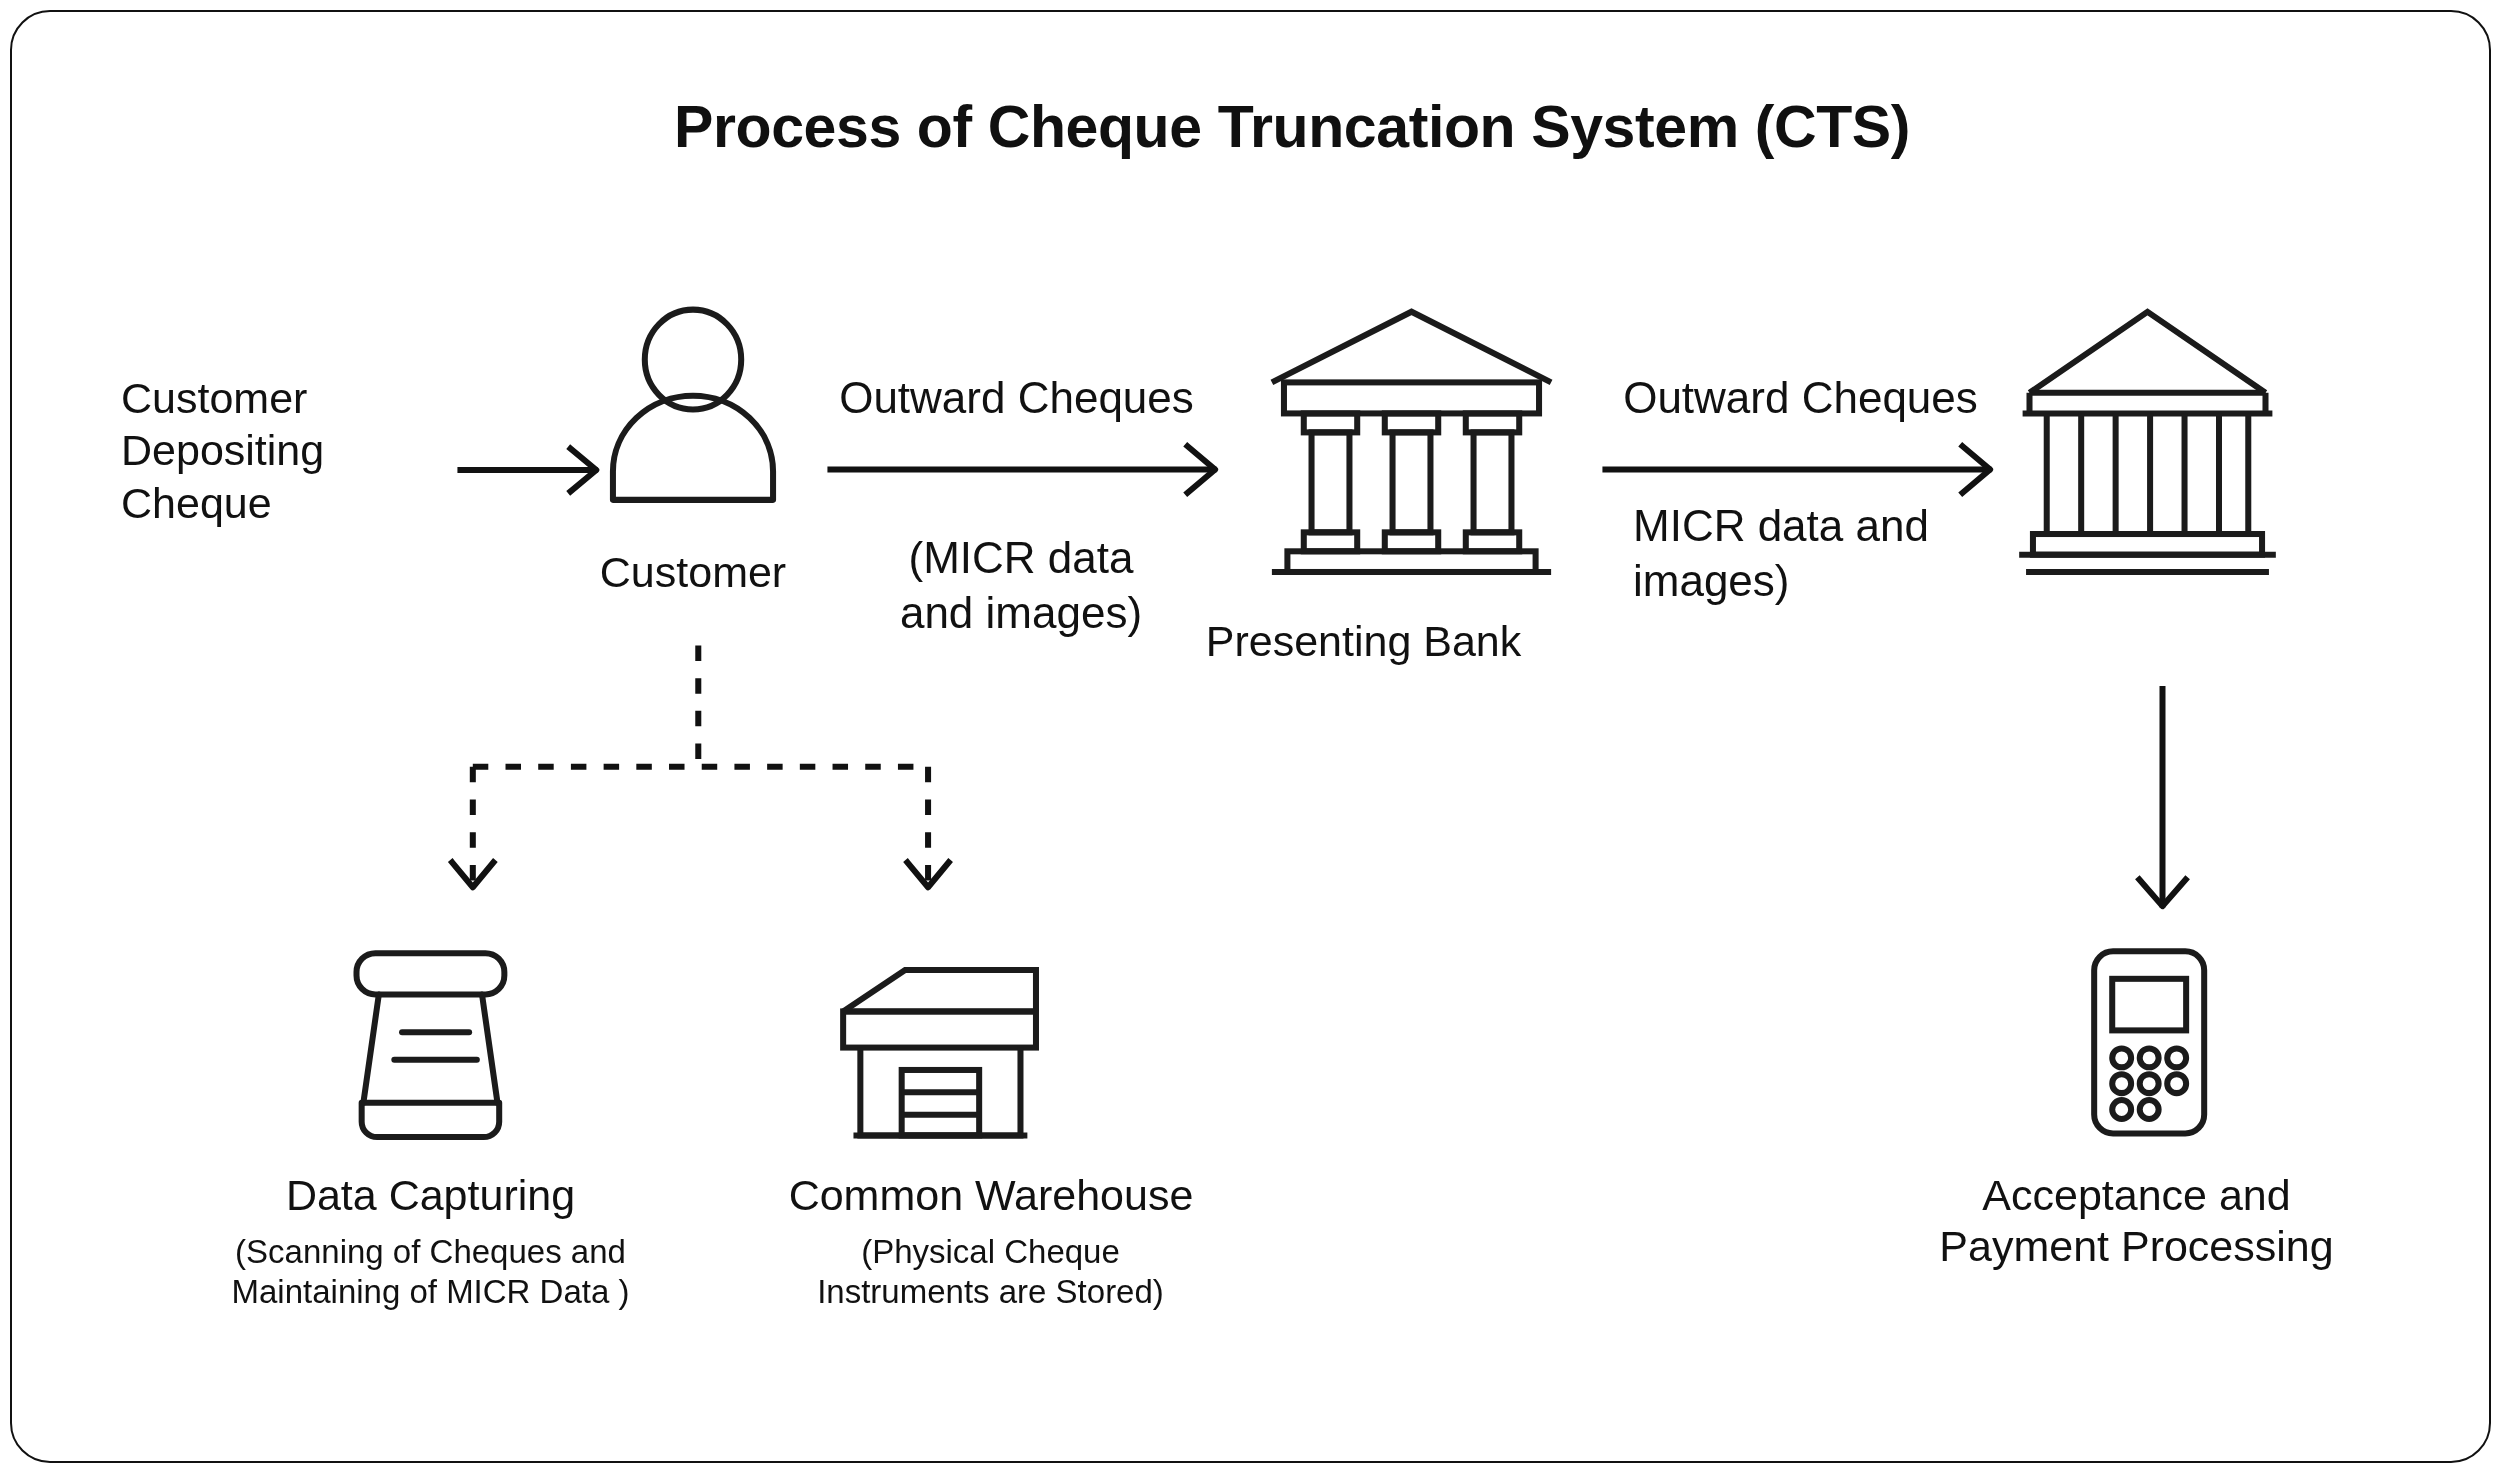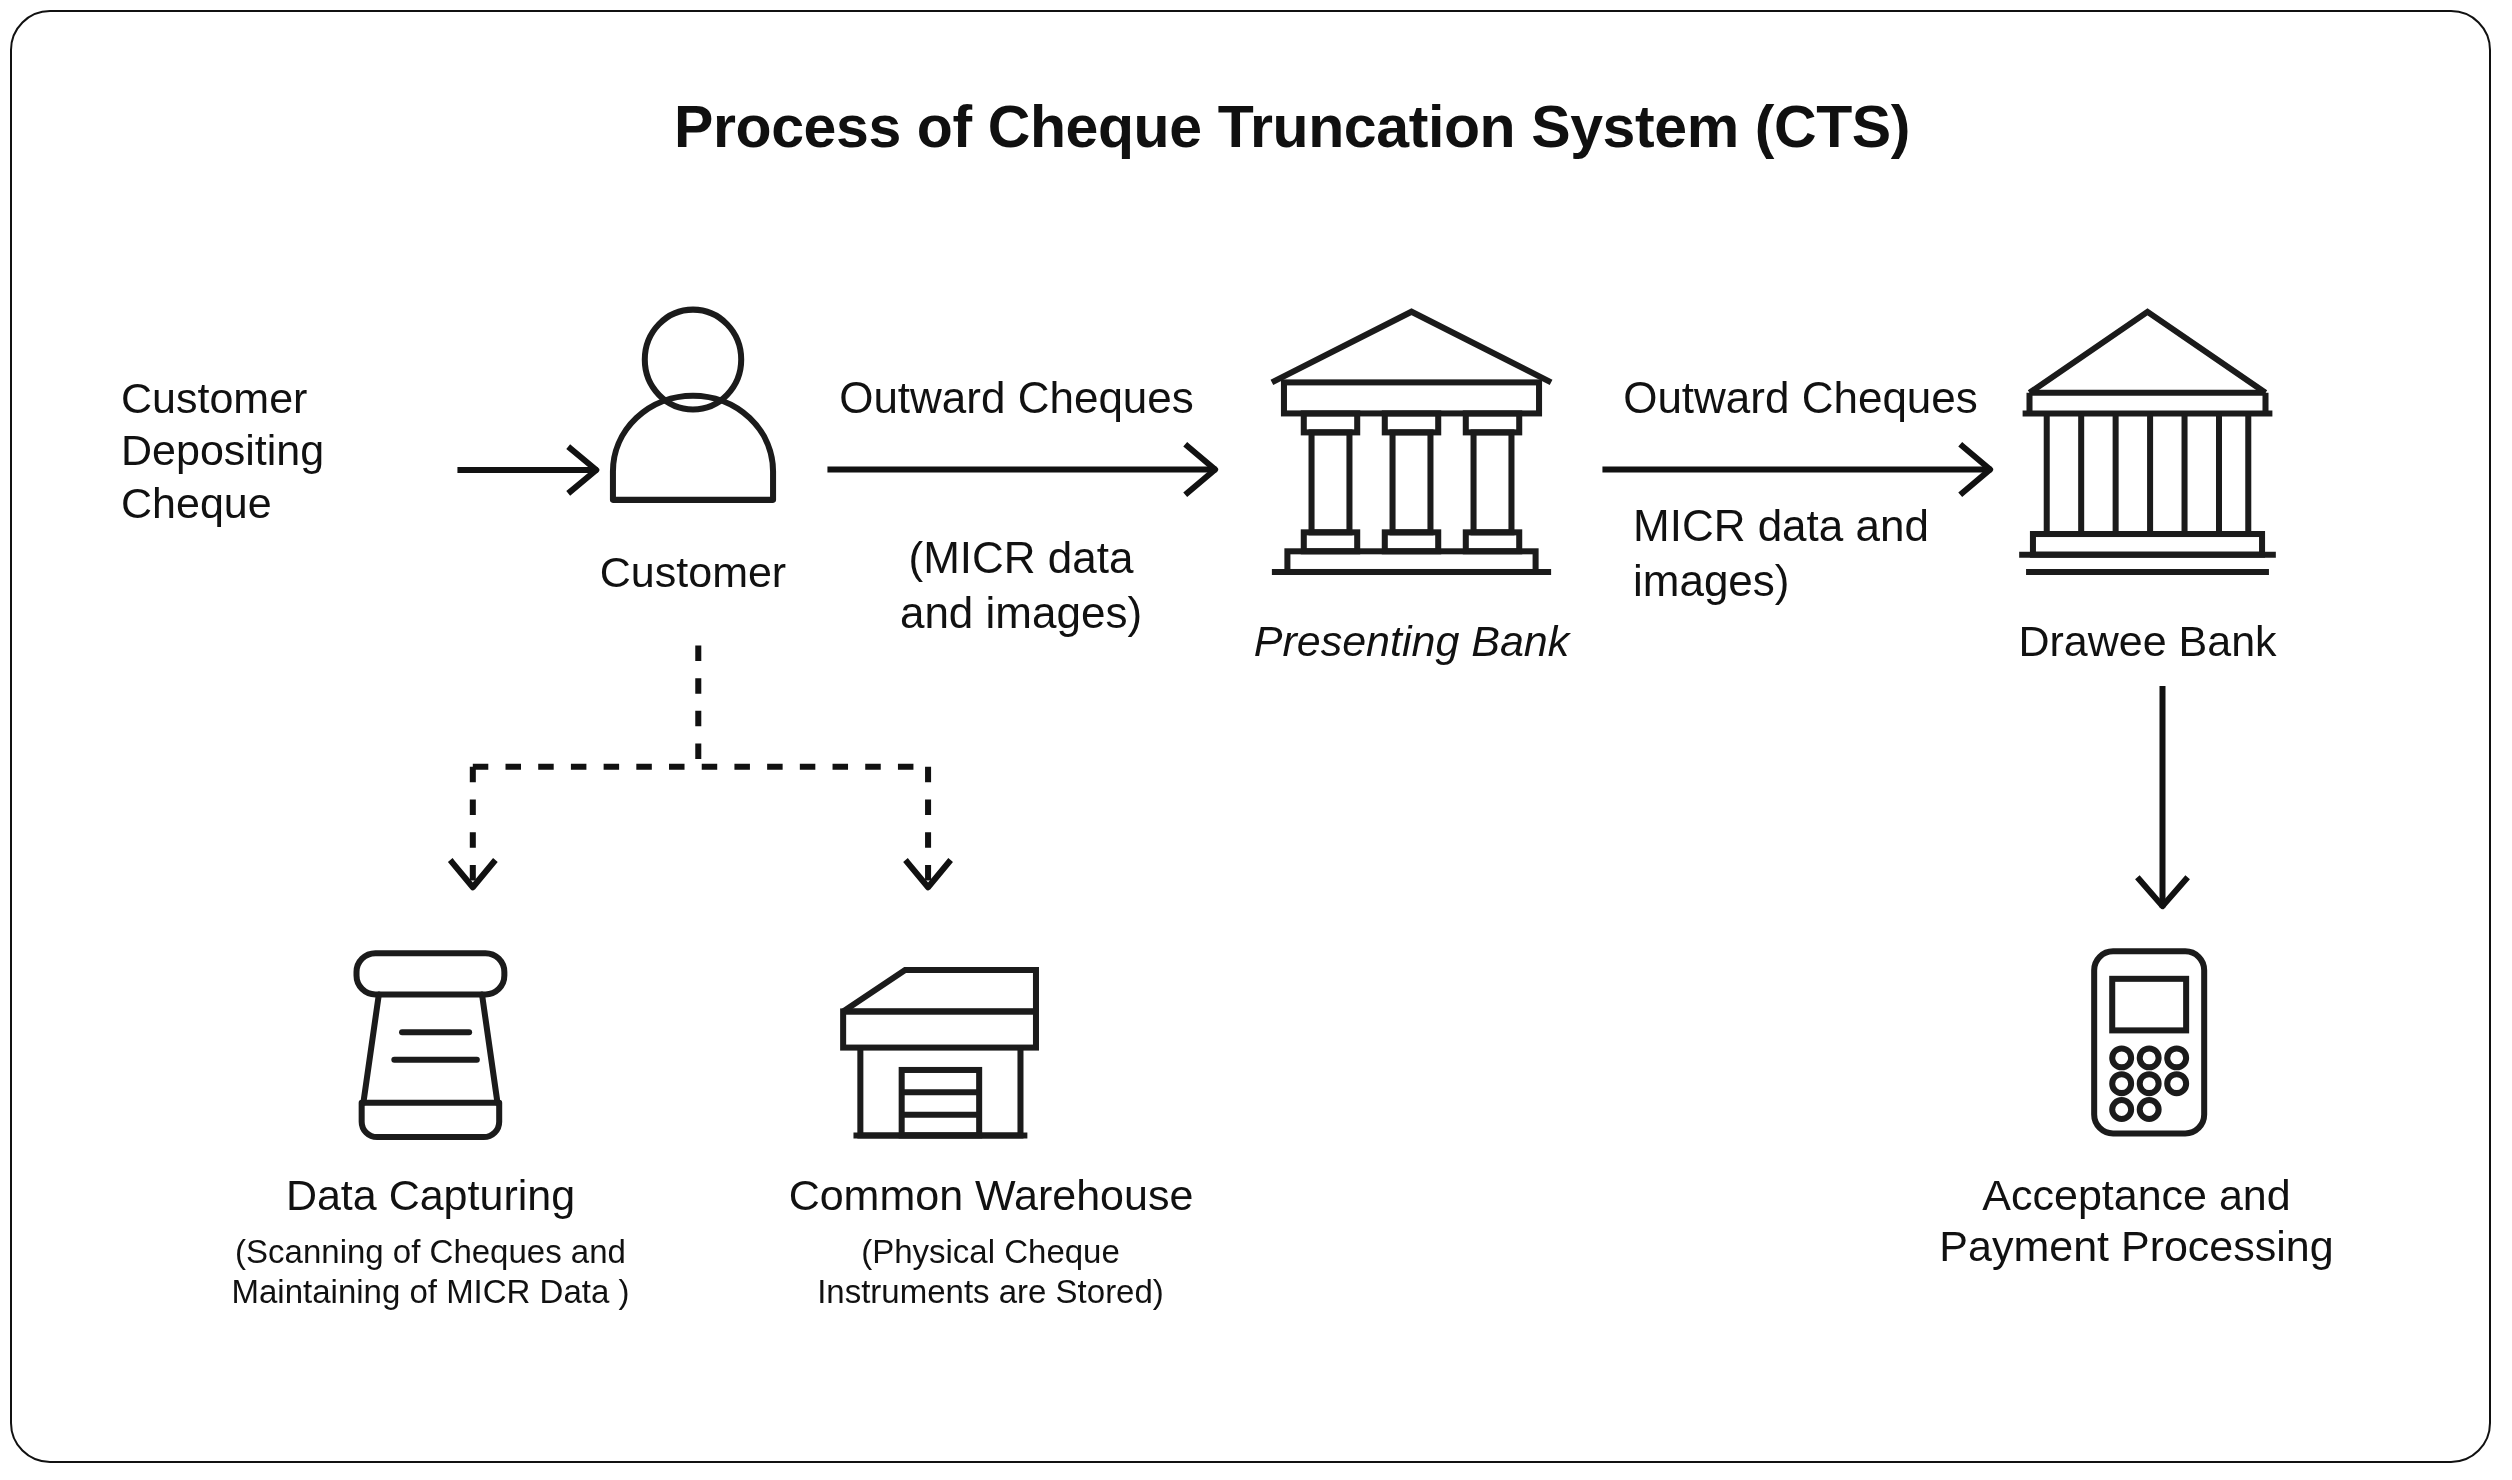--- a/index.html
+++ b/index.html
@@ -147,21 +147,21 @@
     <rect class="icon-stroke-sq" x="148" y="150" width="44" height="116"></rect>
     <rect class="icon-stroke-sq" x="139" y="266" width="62" height="22"></rect>
 
     <rect class="icon-stroke-sq" x="233" y="128" width="62" height="22"></rect>
     <rect class="icon-stroke-sq" x="242" y="150" width="44" height="116"></rect>
     <rect class="icon-stroke-sq" x="233" y="266" width="62" height="22"></rect>
 
     <rect class="icon-stroke-sq" x="26" y="288" width="288" height="24"></rect>
     <line class="icon-stroke-sq" x1="8" y1="312" x2="332" y2="312"></line>
   </svg>
-  <div class="node-label" style="left:1196px; top:616px; width:431px;font-style:italic;">Presenting Bank</div>
+  <div class="node-label" style="left:1148px; top:616px; width:431px;">Presenting Bank</div>
 
   <div class="edge-label center" style="left:1611px; top:370px; width:379px;">Outward Cheques</div>
   <svg class="abs" style="left:1602px; top:435px;" width="414" height="69" viewBox="0 0 480 80">
     <line class="ln thick" x1="4" y1="40" x2="448" y2="40"></line>
     <polyline class="ln thick" points="418,13 450,40 418,67" fill="none" stroke-linecap="round" stroke-linejoin="round"></polyline>
   </svg>
   <div class="edge-label left" style="left:1633px; top:498px; width:345px;">MICR data and
 images)</div>
 
   <svg class="abs" style="left:2014px; top:303px;" width="267" height="276" viewBox="0 0 310 320">
@@ -178,21 +178,20 @@
     <line class="icon-stroke-sq" x1="118" y1="128" x2="118" y2="268"></line>
     <line class="icon-stroke-sq" x1="158" y1="128" x2="158" y2="268"></line>
     <line class="icon-stroke-sq" x1="198" y1="128" x2="198" y2="268"></line>
     <line class="icon-stroke-sq" x1="238" y1="128" x2="238" y2="268"></line>
     <line class="icon-stroke-sq" x1="272" y1="128" x2="272" y2="268"></line>
 
     <rect class="icon-stroke-sq" x="22" y="268" width="266" height="24"></rect>
     <line class="icon-stroke-sq" x1="6" y1="292" x2="304" y2="292"></line>
     <line class="icon-stroke-sq" x1="14" y1="312" x2="296" y2="312"></line>
   </svg>
-  <div class="node-label" style="left:1932px; top:616px; width:431px;">Drawee Bank</div>
 
   <svg class="abs" style="left:2111px; top:685px;" width="103" height="250" viewBox="0 0 120 290">
     <line class="ln thick" x1="60" y1="4" x2="60" y2="255"></line>
     <polyline class="ln thick" points="33,226 60,257 87,226" fill="none" stroke-linecap="round" stroke-linejoin="round"></polyline>
   </svg>
 
   <svg class="abs" style="left:414px; top:642px;" width="603" height="284" viewBox="0 0 700 330">
 
     <line class="dash" x1="330" y1="4" x2="330" y2="145"></line>
 

